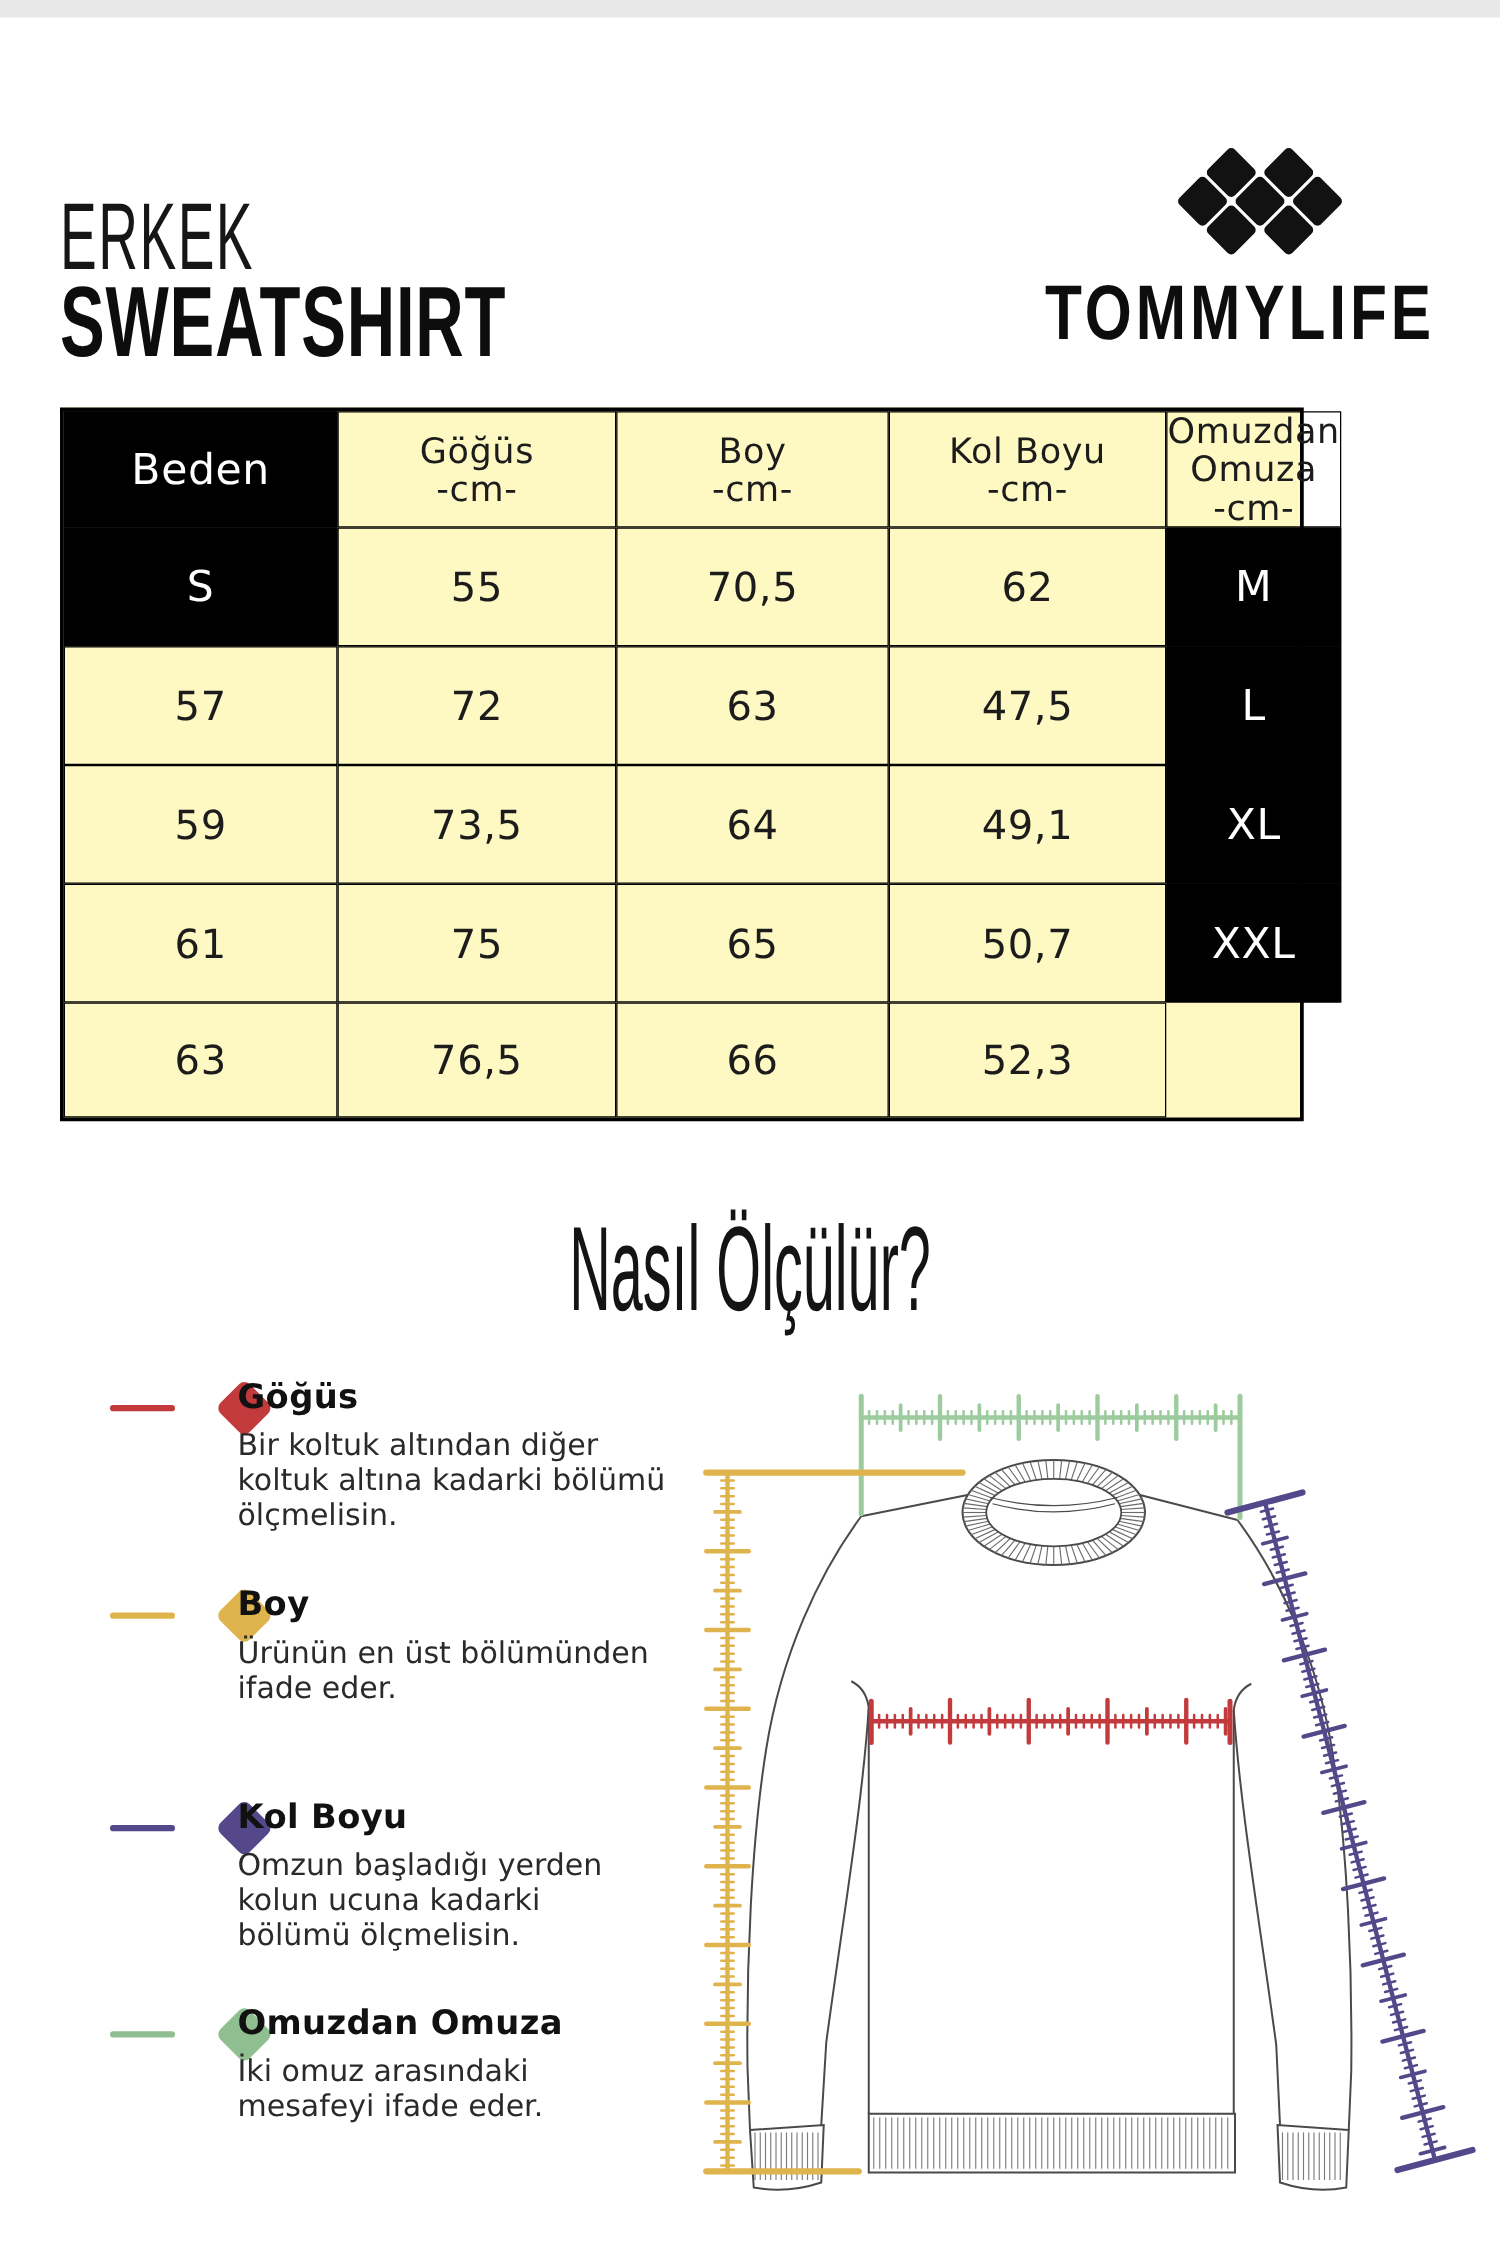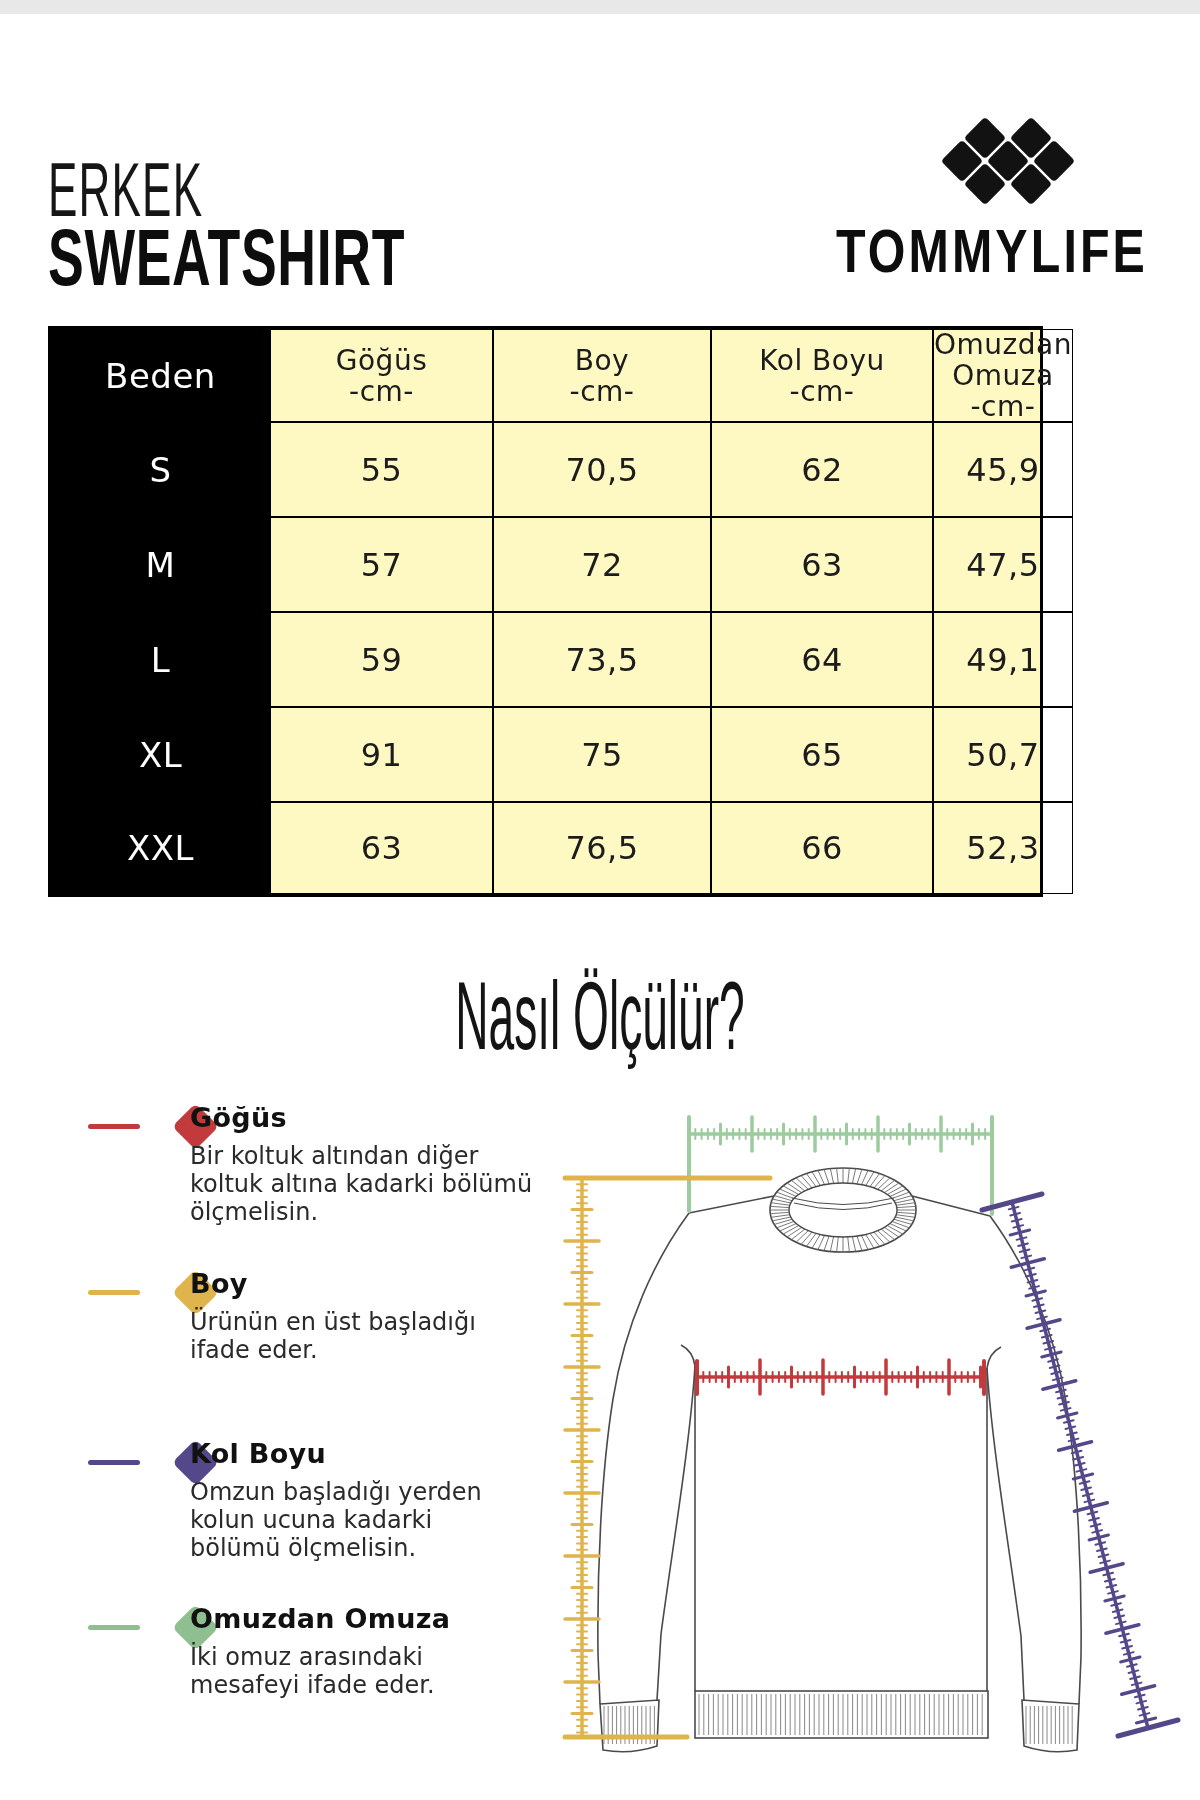--- a/index.html
+++ b/index.html
@@ -82,36 +82,35 @@
     <div class="cell head">
       <span>Omuzdan</span>
       <span>Omuza</span>
       <span>-cm-</span>
     </div>
 
     <div class="cell dark sizecol">S</div>
     <div class="cell">55</div>
     <div class="cell">70,5</div>
     <div class="cell">62</div>
-    <div class="cell">45,9</div>
 
     <div class="cell dark sizecol">M</div>
     <div class="cell">57</div>
     <div class="cell">72</div>
     <div class="cell">63</div>
     <div class="cell">47,5</div>
 
     <div class="cell dark sizecol">L</div>
     <div class="cell">59</div>
     <div class="cell">73,5</div>
     <div class="cell">64</div>
     <div class="cell">49,1</div>
 
     <div class="cell dark sizecol">XL</div>
-    <div class="cell">91</div>
+    <div class="cell">61</div>
     <div class="cell">75</div>
     <div class="cell">65</div>
     <div class="cell">50,7</div>
 
     <div class="cell dark sizecol">XXL</div>
     <div class="cell">63</div>
     <div class="cell">76,5</div>
     <div class="cell">66</div>
     <div class="cell">52,3</div>
   </div>
@@ -127,21 +126,21 @@
       <div>koltuk altına kadarki bölümü</div>
       <div>ölçmelisin.</div>
     </div>
   </div>
 
   <div class="abs legend-item" style="top:1254px;height:140px;">
     <div class="legend-marker-line" style="top: 22px; width: 52px; background: rgb(224, 180, 76);"></div>
     <div class="legend-diamond" style="top: 8px; background: rgb(224, 180, 76);"></div>
     <div class="legend-title">Boy</div>
     <div class="legend-desc">
-      <div>Ürünün en üst başladığı</div>
+      <div>Ürünün en üst bölümünden</div>
       <div>ifade eder.</div>
     </div>
   </div>
 
   <div class="abs legend-item" style="top:1424px;height:140px;">
     <div class="legend-marker-line" style="top: 22px; width: 52px; background: rgb(85, 72, 138);"></div>
     <div class="legend-diamond" style="top: 8px; background: rgb(85, 72, 138);"></div>
     <div class="legend-title">Kol Boyu</div>
     <div class="legend-desc">
       <div>Omzun başladığı yerden</div>

